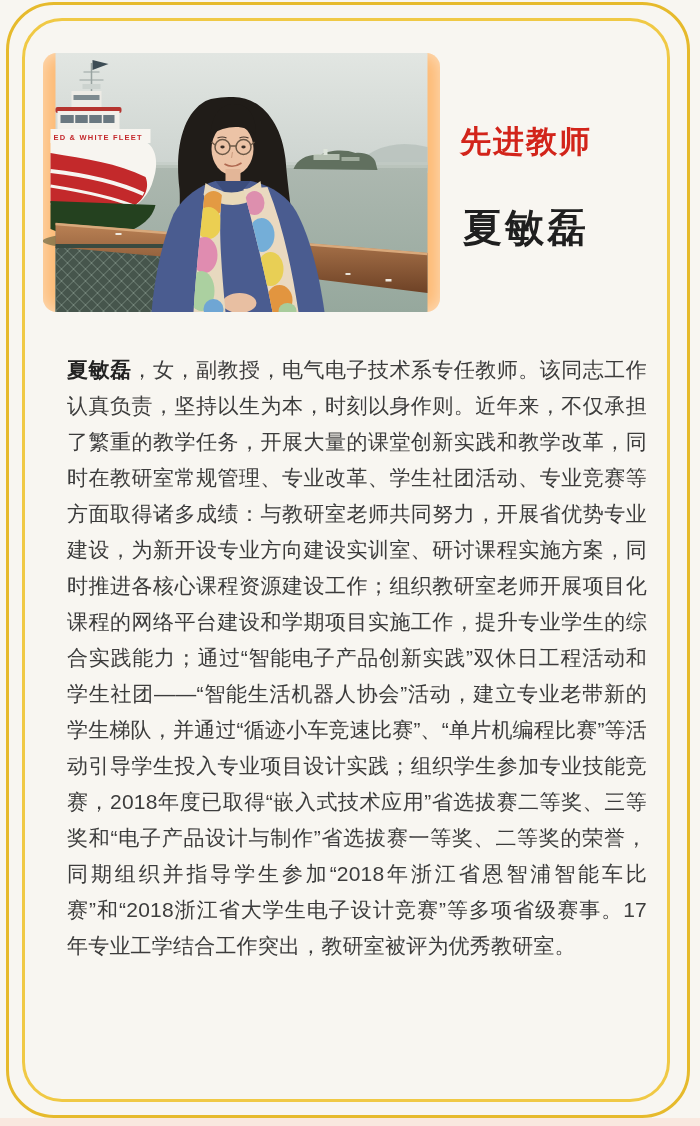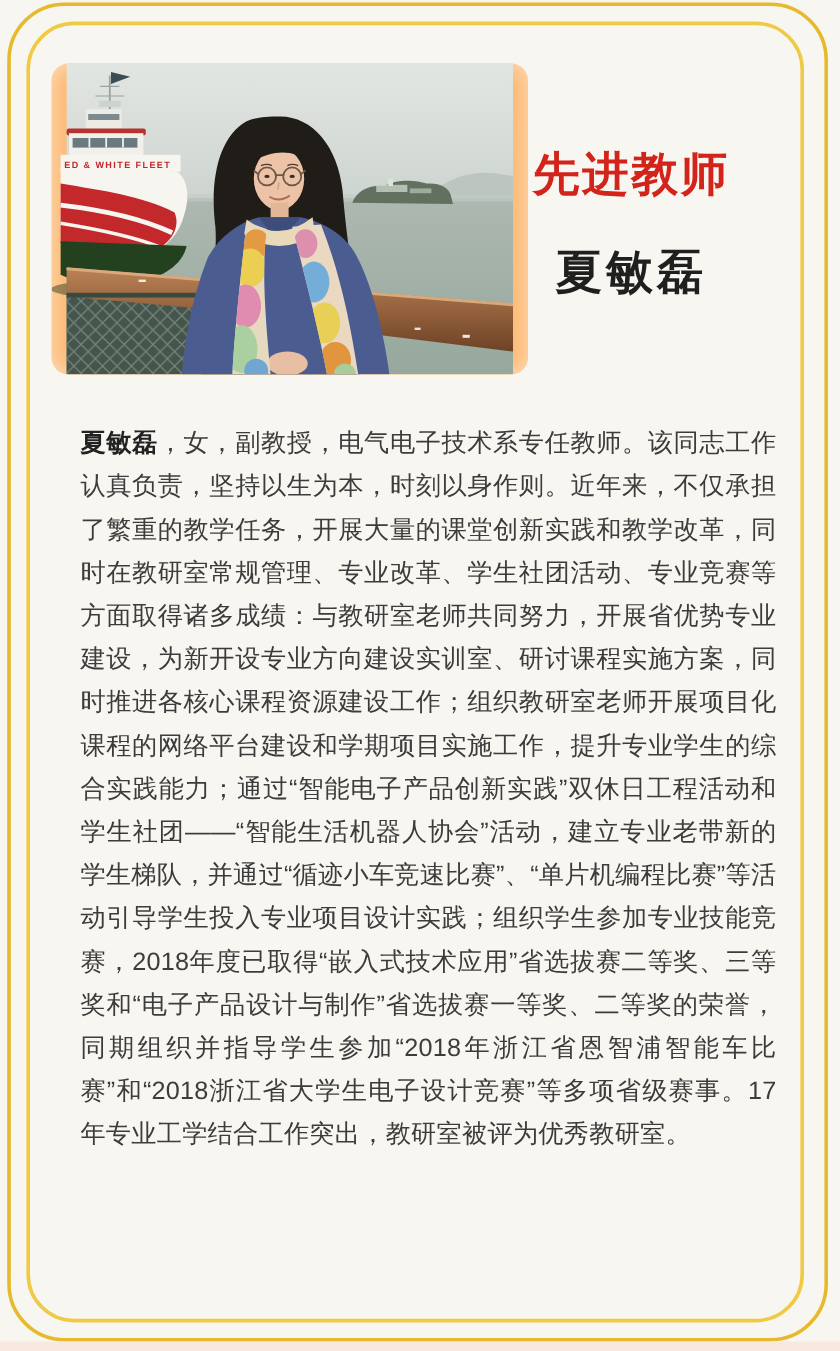--- a/index.html
+++ b/index.html
@@ -22,21 +22,21 @@
   }
   .photo{
     position:absolute;left:43px;top:53px;width:397px;height:259px;
     border-radius:14px;overflow:hidden;
     box-shadow:inset 0 0 18px rgba(255,255,255,.55);
     background:#fdba74;
   }
   .photo svg{display:block;width:100%;height:100%;}
   .award-title{
     position:absolute;left:415px;top:126px;width:222px;
-    text-align:center;font-size:39px;font-weight:bold;
+    text-align:center;font-size:31px;font-weight:bold;
     letter-spacing:2px;color:#d2241a;line-height:1;
   }
   .teacher-name{
     position:absolute;left:415px;top:208px;width:222px;
     text-align:center;font-size:39px;font-weight:bold;
     letter-spacing:3px;color:#1f1f1f;line-height:1;
   }
   .bio{
     position:absolute;left:67px;top:352px;width:580px;
     font-size:21px;line-height:36px;color:#3c3c3c;

